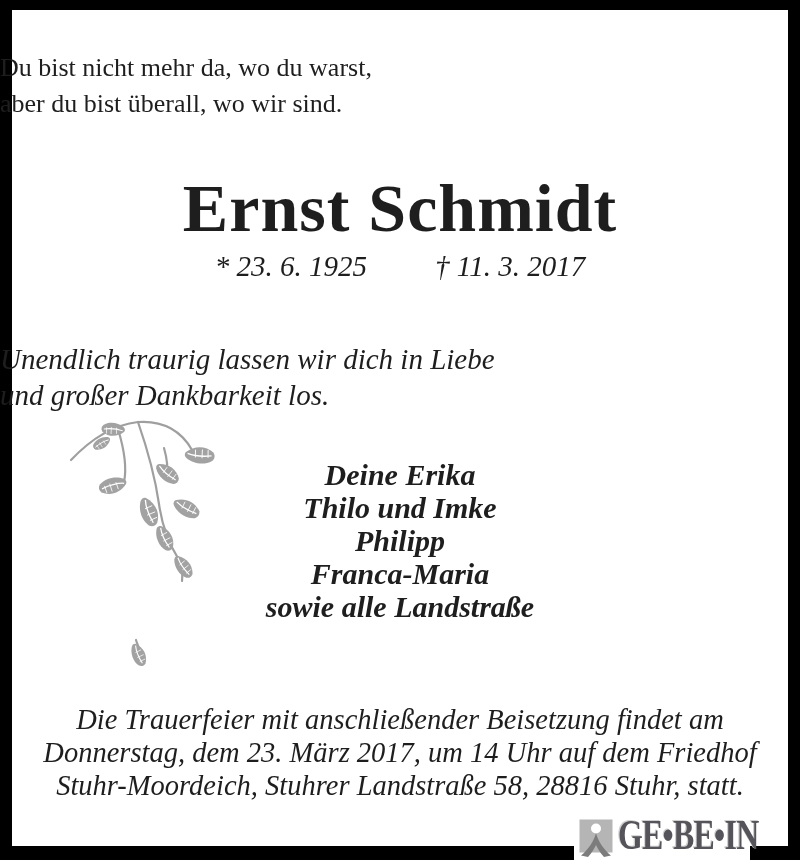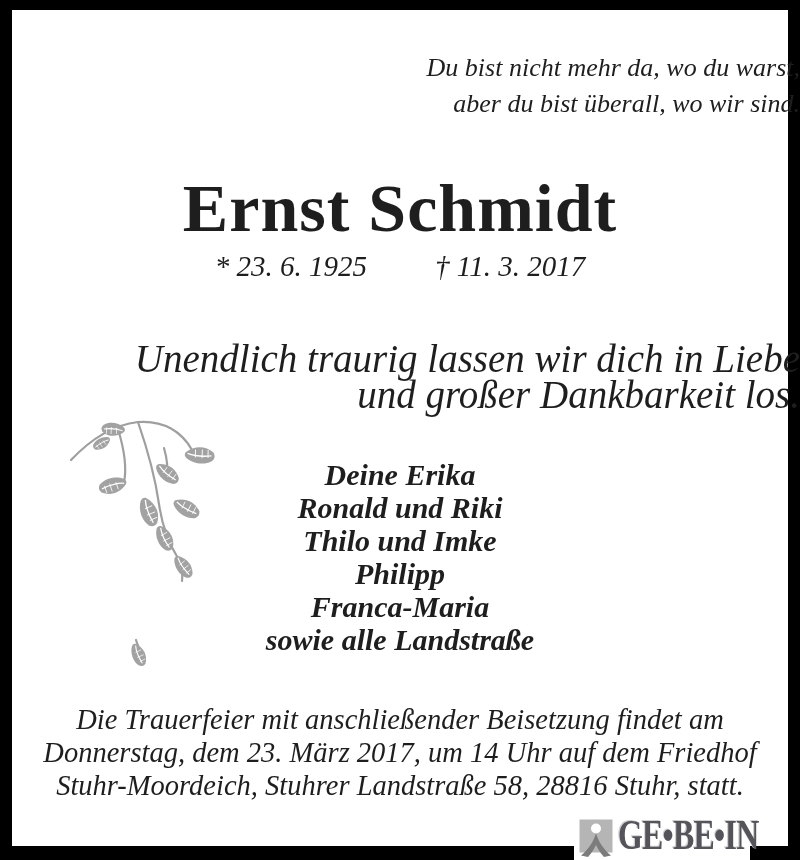--- a/index.html
+++ b/index.html
@@ -22,22 +22,21 @@
     border-style: solid;
     border-color: #000000;
     border-width: 10px 12px 14px 12px;
     box-sizing: border-box;
     pointer-events: none;
   }
   .quote {
     position: absolute;
     left: 0; right: 0;
     top: 50px;
-    text-align: right;
-    font-style: italic;
+    text-align: left;
     font-size: 26px;
     line-height: 36px;
     white-space: pre-line;
   }
   .name {
     position: absolute;
     left: 0; right: 0;
     top: 166px;
     margin: 3px;
     text-align: center;
@@ -55,23 +54,23 @@
     gap: 68px;
     font-style: italic;
     font-size: 29px;
     line-height: 34px;
     text-align: center;
   }
   .farewell {
     position: absolute;
     left: 0; right: 0;
     top: 341px;
-    text-align: right;
-    font-style: italic;
-    font-size: 39px;
+    text-align: left;
+    font-style: italic;
+    font-size: 29px;
     line-height: 36px;
     white-space: pre-line;
   }
   .branch {
     position: absolute;
     left: 66px;
     top: 406px;
     width: 172px;
     height: 290px;
   }
@@ -171,21 +170,20 @@
     <use href="#leaf" transform="translate(93,58) rotate(50) scale(0.85)"></use>
     <use href="#leaf" transform="translate(80,92) rotate(80) scale(0.95)"></use>
     <use href="#leaf" transform="translate(110,94) rotate(40) scale(0.9)"></use>
     <use href="#leaf" transform="translate(95,120) rotate(75) scale(0.85)"></use>
     <use href="#leaf" transform="translate(112,150) rotate(65) scale(0.8)"></use>
     <use href="#leaf" transform="translate(70,238) rotate(78) scale(0.75)"></use>
   </svg>
 
   <div class="mourners">
     <div>Deine Erika</div>
-    <div>Ronald und Riki</div>
     <div>Thilo und Imke</div>
     <div>Philipp</div>
     <div>Franca-Maria</div>
     <div>sowie alle Landstraße</div>
   </div>
 
   <div class="funeral">Die Trauerfeier mit anschließender Beisetzung findet am
 Donnerstag, dem 23. März 2017, um 14 Uhr auf dem Friedhof
 Stuhr-Moordeich, Stuhrer Landstraße 58, 28816 Stuhr, statt.</div>
 

